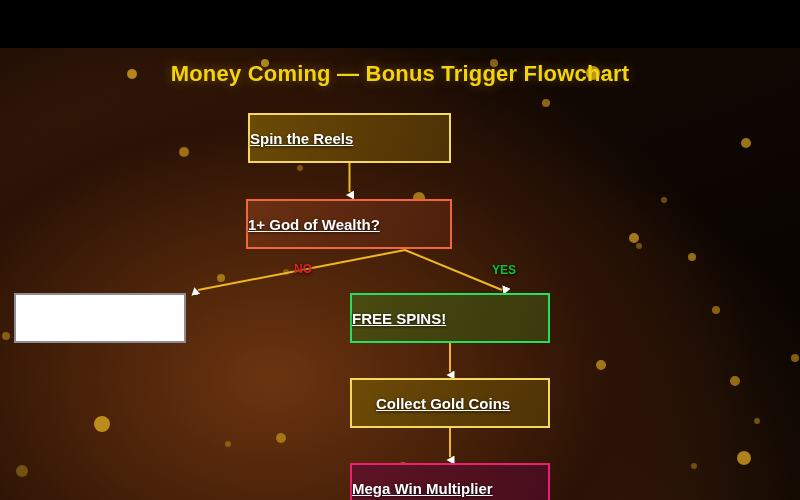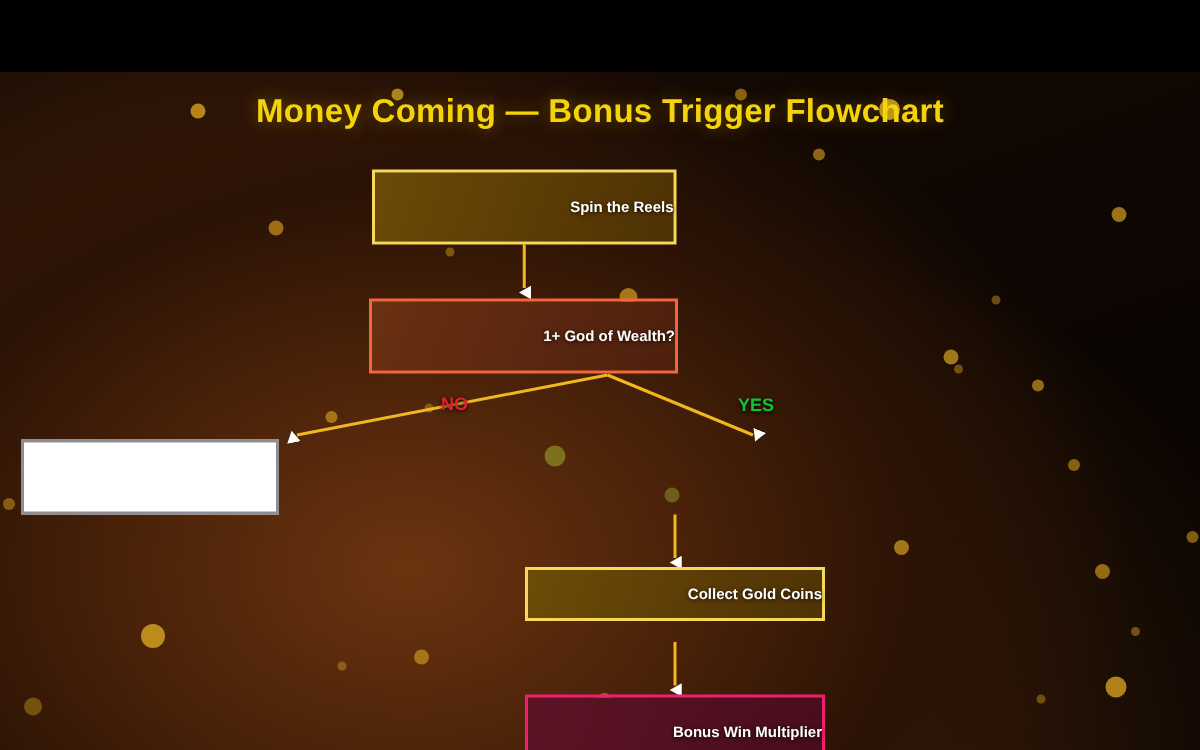--- a/index.html
+++ b/index.html
@@ -53,28 +53,29 @@
     letter-spacing: 0.2px;
     text-shadow: 0 0 12px rgba(245,200,10,0.35);
   }
 
   
   .node {
     position: absolute;
     box-sizing: border-box;
     display: flex;
     align-items: center;
-    justify-content: flex-end;
+    justify-content: flex-start;
     border-width: 2px;
     border-style: solid;
-    font-size: 10px;
+    font-size: 15px;
     font-weight: bold;
     color: #ffffff;
     text-align: center;
     text-shadow: 0 1px 3px rgba(0,0,0,0.85);
+    text-decoration: underline;
   }
   .node.n-spin {
     left: 248px; top: 65px; width: 203px; height: 50px;
     border-color: #f5d95a;
     background: linear-gradient(110deg, #6b4b06 0%, #5b3c05 55%, #4e3206 100%);
   }
   .node.n-decision {
     left: 246px; top: 151px; width: 206px; height: 50px;
     border-color: #f2663c;
     background: linear-gradient(110deg, #6a3011 0%, #5a2710 55%, #4d200c 100%);
@@ -85,23 +86,24 @@
     background: #ffffff;
     color: #111111;
     text-shadow: none;
   }
   .node.n-free {
     left: 350px; top: 245px; width: 200px; height: 50px;
     border-color: #23e05f;
     background: linear-gradient(110deg, #4b4a10 0%, #41410f 55%, #3a3a0d 100%);
   }
   .node.n-coins {
-    left: 350px; top: 330px; width: 200px; height: 36px;
+    left: 350px; top: 330px; width: 200px; height: 50px;
     border-color: #f5d95a;
     background: linear-gradient(110deg, #6d4c07 0%, #5c3d06 55%, #4f3306 100%);
+    padding-left: 24px;
   }
   .node.n-mega {
     left: 350px; top: 415px; width: 200px; height: 50px;
     border-color: #f01e6e;
     background: linear-gradient(110deg, #5c1425 0%, #511020 55%, #470d1c 100%);
   }
 
   
   .edge-label {
     position: absolute;
@@ -178,25 +180,28 @@
   </div>
 
   <div class="node n-decision">
     <span>1+ God of Wealth?</span>
   </div>
 
   <div class="node n-blank">
     <span></span>
   </div>
 
+  <div class="node n-free">
+    <span>FREE SPINS!</span>
+  </div>
 
   <div class="node n-coins">
     <span>Collect Gold Coins</span>
   </div>
 
   <div class="node n-mega">
-    <span>Bonus Win Multiplier</span>
+    <span>Mega Win Multiplier</span>
   </div>
 
   <div class="edge-label lbl-no">NO</div>
   <div class="edge-label lbl-yes">YES</div>
 
 </div>
 
 </body></html>

